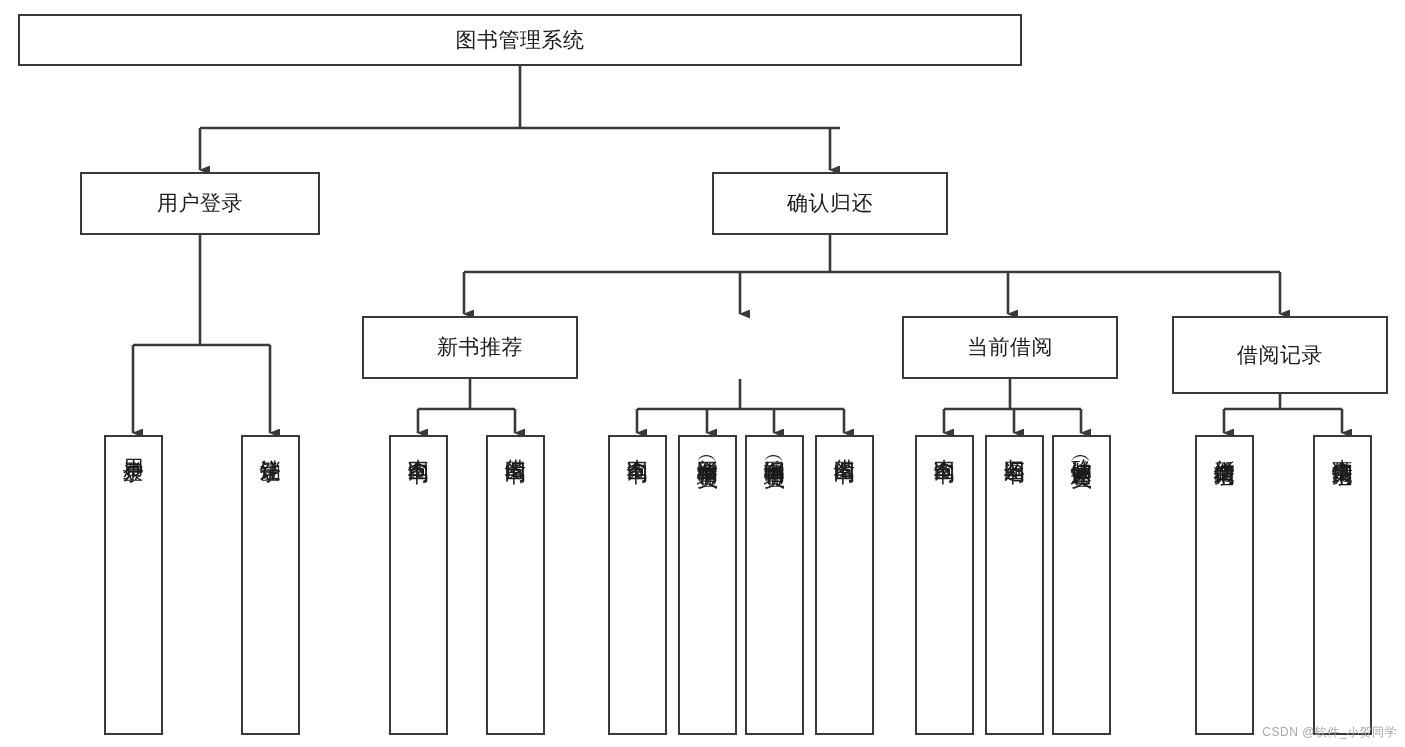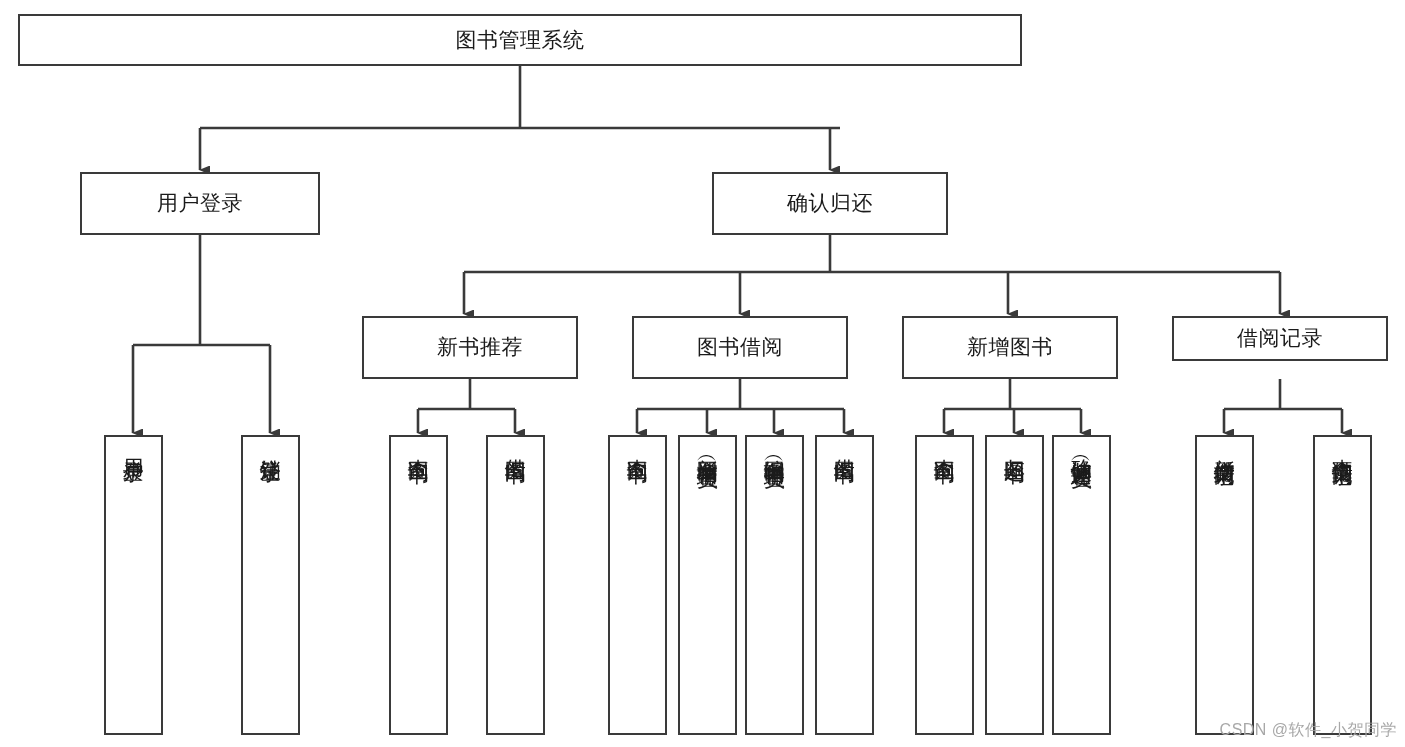--- a/index.html
+++ b/index.html
@@ -54,21 +54,21 @@
     text-orientation: upright;
     font-size: 21px;
     line-height: 1.32;
     letter-spacing: 1.5px;
     white-space: pre;
   }
   #watermark {
     position: absolute;
     right: 8px;
     bottom: 6px;
-    font-size: 16px;
+    font-size: 12px;
     color: #a8a8a8;
     letter-spacing: 0.5px;
     white-space: nowrap;
     user-select: none;
   }
 </style>
 </head>
 <body>
 
 <div id="diagram-root">
@@ -132,29 +132,26 @@
   </div>
 
   <div class="node" style="left:712px; top:172px; width:236px; height:63px;">
     <span class="node-label">确认归还</span>
   </div>
 
   <div class="node" style="left:362px; top:316px; width:216px; height:63px;padding-left:20px;">
     <span class="node-label">新书推荐</span>
   </div>
 
-  <div class="node" style="left:632px; top:316px; width:216px; height:63px;">
-    <span class="node-label">图书借阅</span>
-  </div>
 
   <div class="node" style="left:902px; top:316px; width:216px; height:63px;">
-    <span class="node-label">新增图书</span>
-  </div>
-
-  <div class="node" style="left:1172px; top:316px; width:216px; height:45px;">
+    <span class="node-label">当前借阅</span>
+  </div>
+
+  <div class="node" style="left:1172px; top:316px; width:216px; height:78px;">
     <span class="node-label">借阅记录</span>
   </div>
 
   <div class="node leaf" style="left:104px; top:435px; width:59px; height:300px;">
     <span class="node-label">用户登录</span>
   </div>
 
   <div class="node leaf" style="left:241px; top:435px; width:59px; height:300px;">
     <span class="node-label">注销登录</span>
   </div>

